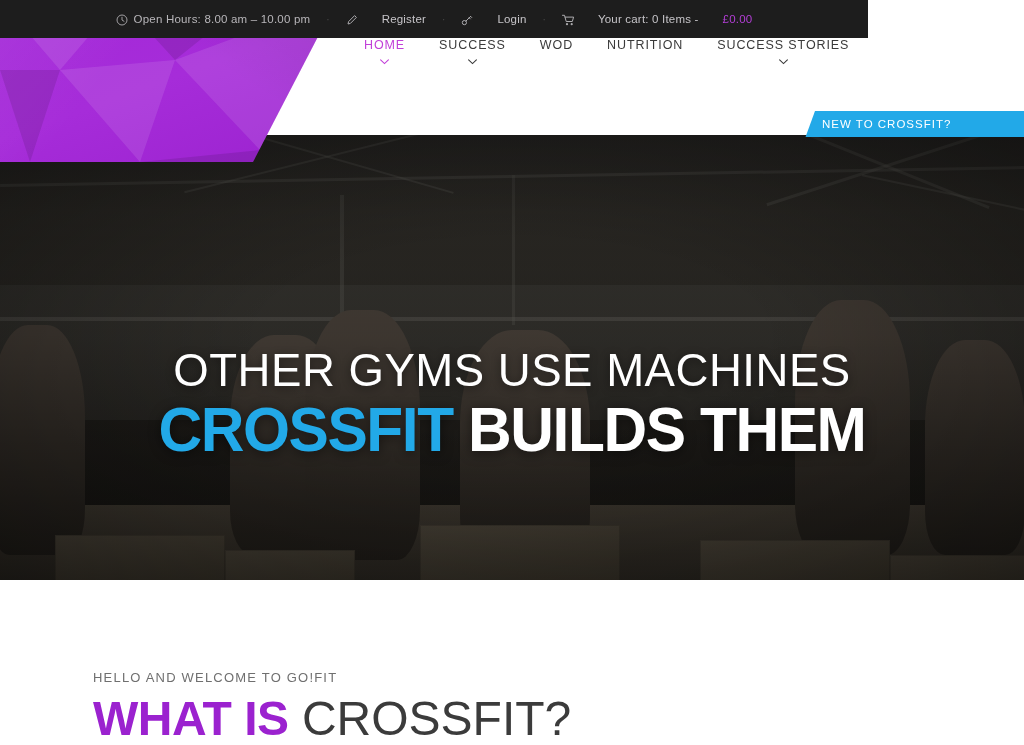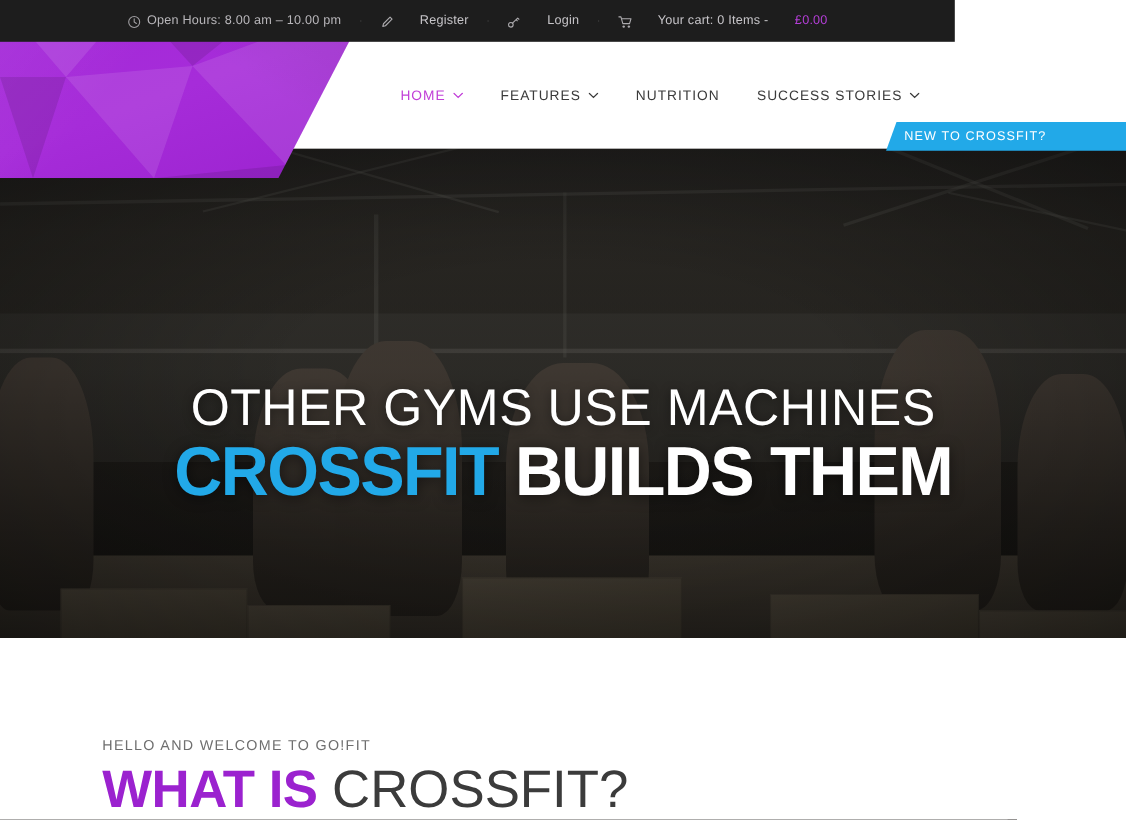--- a/index.html
+++ b/index.html
@@ -59,20 +59,21 @@
   }
   .nav-items {
     position:absolute; left:347px; top:0; height:97px;
     display:flex; align-items:center; gap:0;
   }
   .nav-link {
     display:flex; align-items:center; gap:7px;
     font-size:12.5px; letter-spacing:.9px; color:#3a3a3a;
     padding:0 17px; cursor:pointer; white-space:nowrap;
     height:97px;
+    flex-direction:column;
   }
   .nav-link.active { color:#c13fd8; }
   .caret { display:inline-block; width:9px; height:6px; }
   .caret svg { display:block; }
   .nav-cta {
     position:absolute; left:815px; top:73px; height:26px; width:230px;
     background:#22a9e8; cursor:pointer;
     transform:skewX(-20deg); transform-origin:left top;
   }
   .nav-cta-label {
@@ -227,28 +228,31 @@
       <div class="nav-link active">
         <span>HOME</span>
         <span class="caret">
           <svg viewBox="0 0 9 6" width="9" height="6">
               <path d="M0.6 0.8L4.5 4.6 8.4 0.8" fill="none" stroke="#c13fd8" stroke-width="1.1" stroke-linecap="round"></path>
             </svg>
         </span>
       </div>
 
       <div class="nav-link">
-        <span>FEATURES</span>
+        <span>SUCCESS</span>
         <span class="caret">
           <svg viewBox="0 0 9 6" width="9" height="6">
               <path d="M0.6 0.8L4.5 4.6 8.4 0.8" fill="none" stroke="#3a3a3a" stroke-width="1.1" stroke-linecap="round"></path>
             </svg>
         </span>
       </div>
 
+      <div class="nav-link">
+        <span>WOD</span>
+      </div>
 
 
       <div class="nav-link">
         <span>NUTRITION</span>
       </div>
 
       <div class="nav-link">
         <span>SUCCESS STORIES</span>
         <span class="caret">
           <svg viewBox="0 0 9 6" width="9" height="6">

